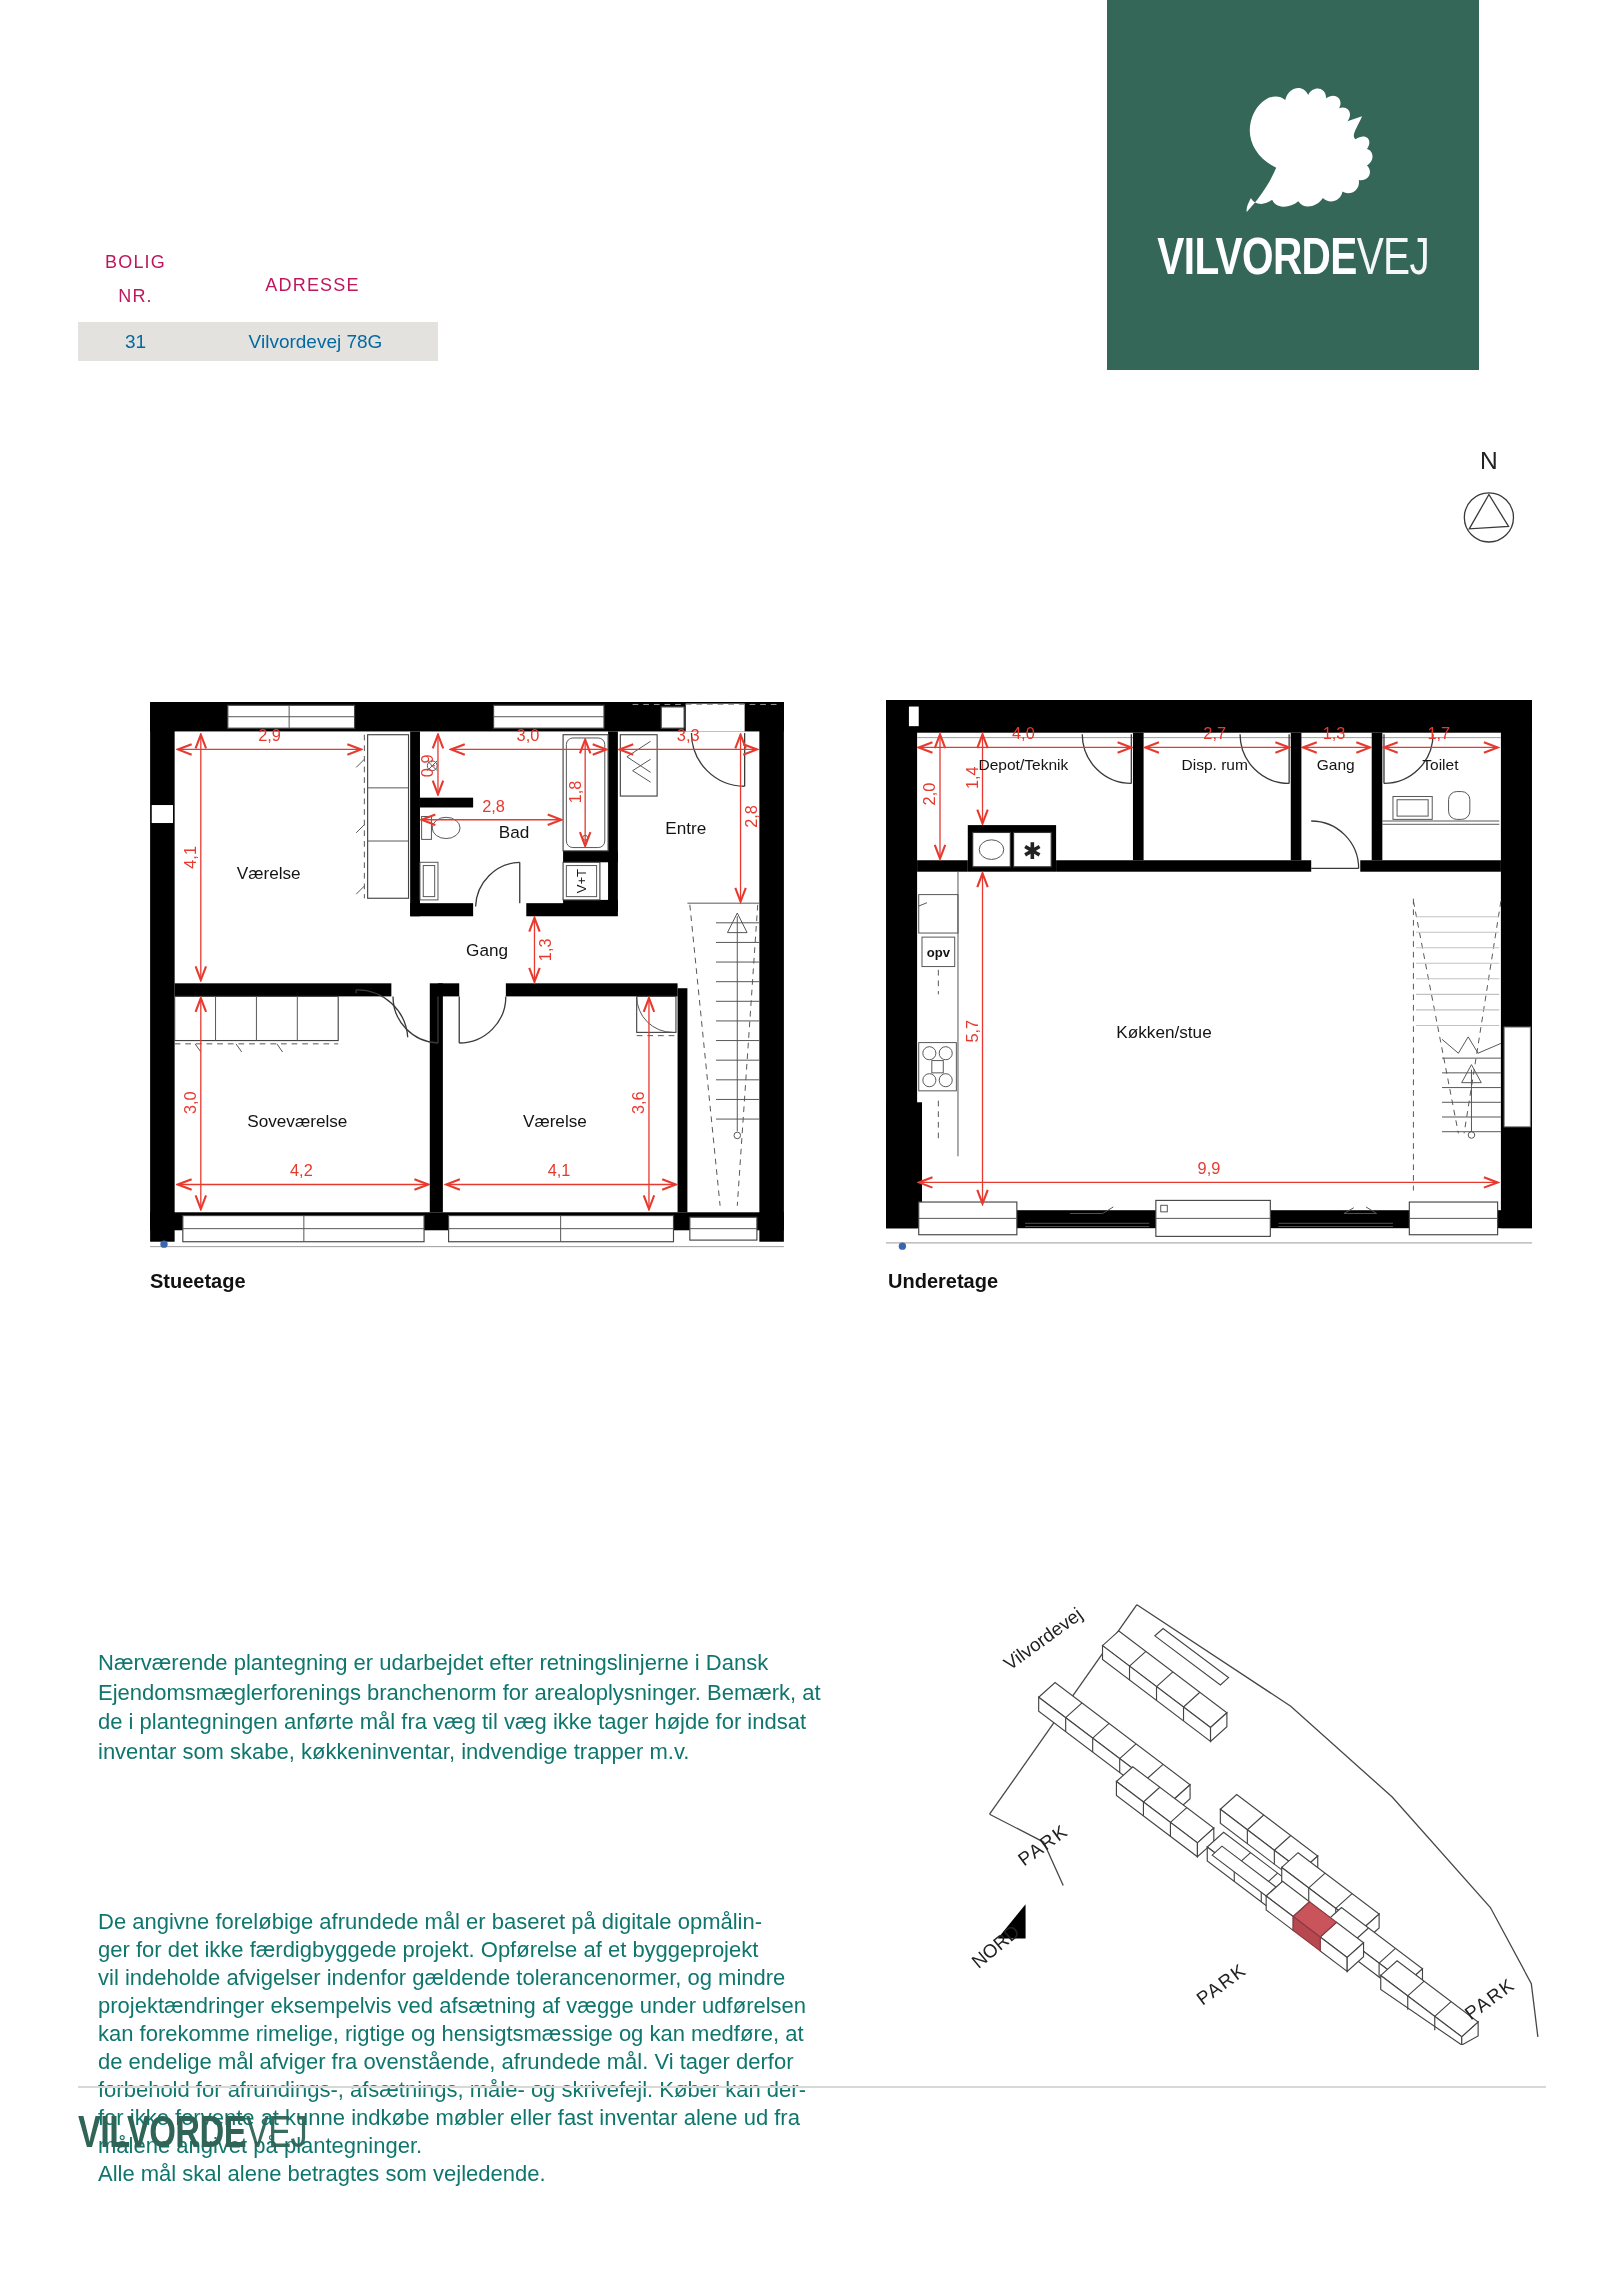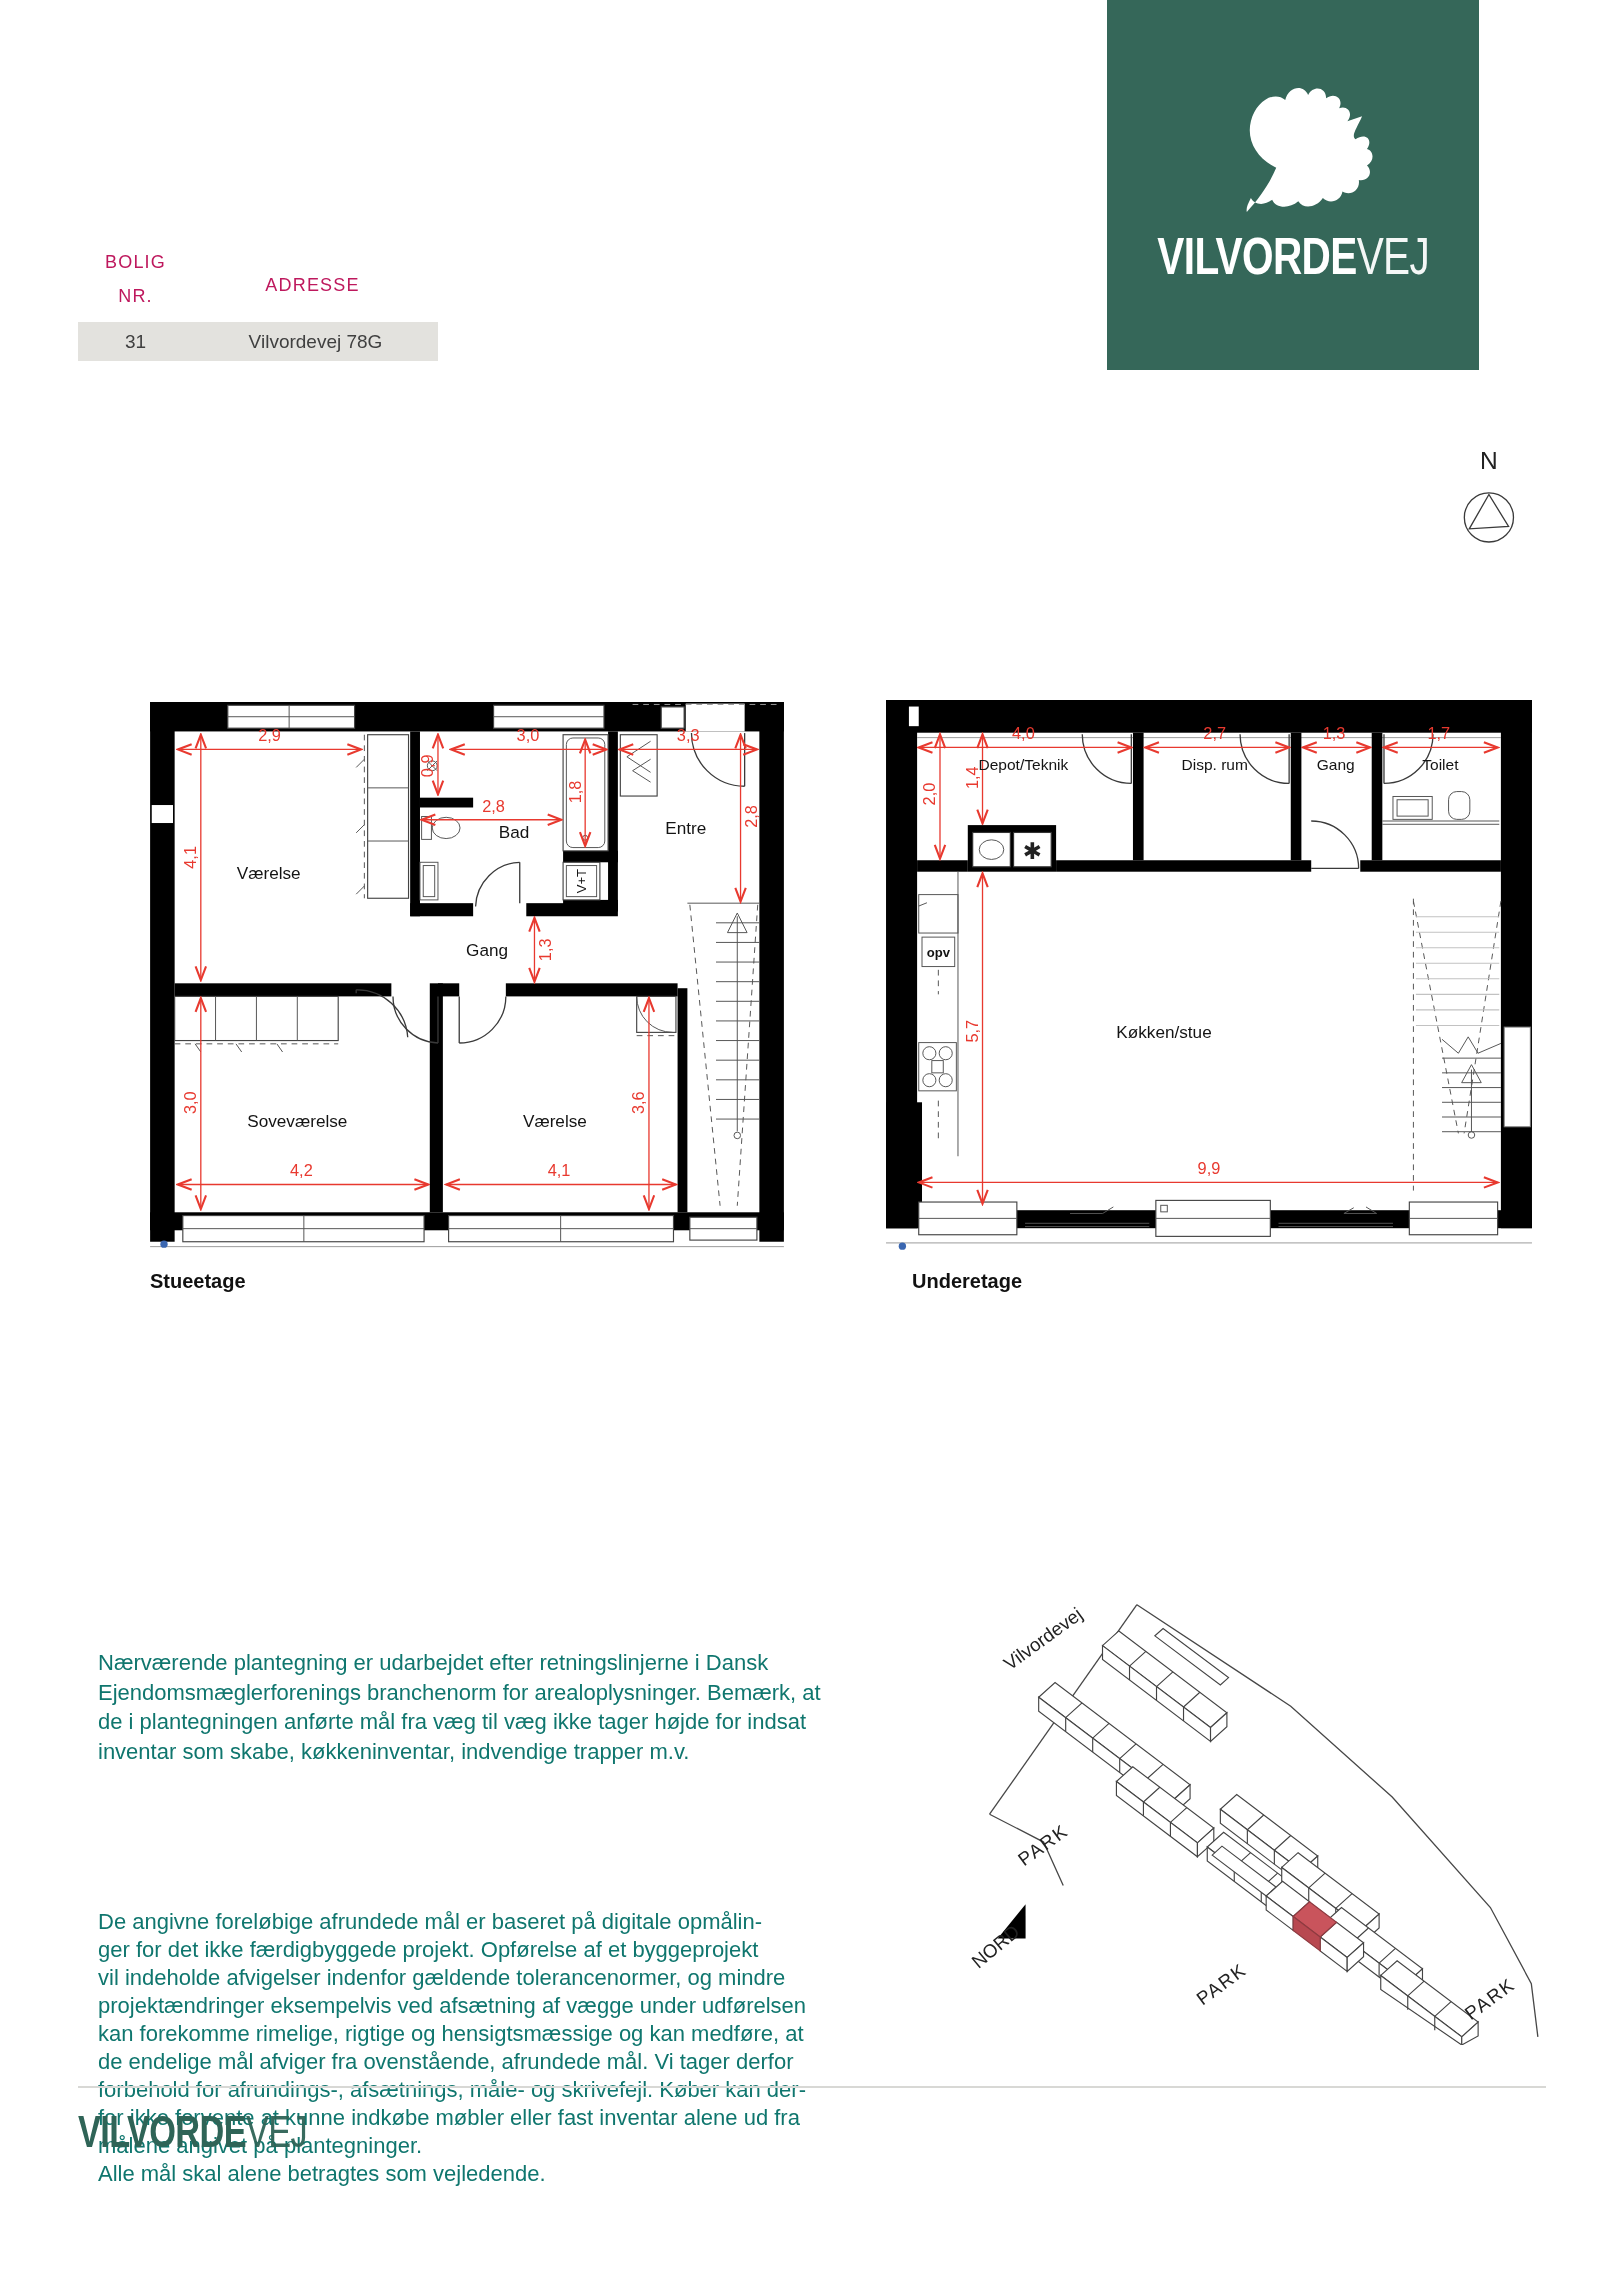--- a/index.html
+++ b/index.html
@@ -1,21 +1,21 @@
 <!DOCTYPE html>
 <html style="font-size:13px"><head>
 <meta charset="utf-8">
 <style>
   html,body{margin:0;padding:0;background:#fff;}
   #page{position:relative;width:1623px;height:2295px;background:#ffffff;overflow:hidden;
         font-family:"Liberation Sans",sans-serif;color:#1c1c1a;}
   .abs{position:absolute;}
   
   .hlabel{font-size:18px;letter-spacing:1.2px;color:#be185d;text-align:center;line-height:34px;}
-  .hrow{background:#e3e2de;height:39px;display:flex;align-items:center;font-size:19px;color:#404040;}
+  .hrow{background:#e3e2de;height:39px;display:flex;align-items:center;font-size:19px;color:#0369a1;}
   .hcell1{width:115px;text-align:center;}
   .hcell2{flex:1;text-align:center;}
   
   .logobox{background:#356759;}
   .brandwrap{width:100%;text-align:center;color:#fff;}
   .brandinner{display:inline-block;transform:scaleX(0.78);white-space:nowrap;letter-spacing:-0.8px;}
   .b-bold{font-weight:bold;}
   .b-light{font-weight:normal;opacity:.95;}
   
   .para{font-size:22px;line-height:29.5px;white-space:pre-line;color:#0f766e;}
@@ -379,21 +379,21 @@
     </g>
 
     <g>
       <text class="roomtext" style="font-size:19px;" x="168" y="86" text-anchor="middle">Depot/Teknik</text>
       <text class="roomtext" style="font-size:19px;" x="402" y="86" text-anchor="middle">Disp. rum</text>
       <text class="roomtext" style="font-size:19px;" x="550" y="86" text-anchor="middle">Gang</text>
       <text class="roomtext" style="font-size:19px;" x="678" y="86" text-anchor="middle">Toilet</text>
       <text class="roomtext" x="340" y="413" text-anchor="middle">Køkken/stue</text>
     </g>
   </svg>
-  <div class="abs plantitle" style="left:912px;top:1270px;">Underetage</div>
+  <div class="abs plantitle" style="left:888px;top:1270px;">Underetage</div>
 
   <div class="abs para" style="left:98px;top:1648px;width:834px;">Nærværende plantegning er udarbejdet efter retningslinjerne i Dansk
 Ejendomsmæglerforenings branchenorm for arealoplysninger. Bemærk, at
 de i plantegningen anførte mål fra væg til væg ikke tager højde for indsat
 inventar som skabe, køkkeninventar, indvendige trapper m.v.</div>
   <div class="abs para para2" style="left:98px;top:1908px;width:834px;">De angivne foreløbige afrundede mål er baseret på digitale opmålin-
 ger for det ikke færdigbyggede projekt. Opførelse af et byggeprojekt
 vil indeholde afvigelser indenfor gældende tolerancenormer, og mindre
 projektændringer eksempelvis ved afsætning af vægge under udførelsen
 kan forekomme rimelige, rigtige og hensigtsmæssige og kan medføre, at

